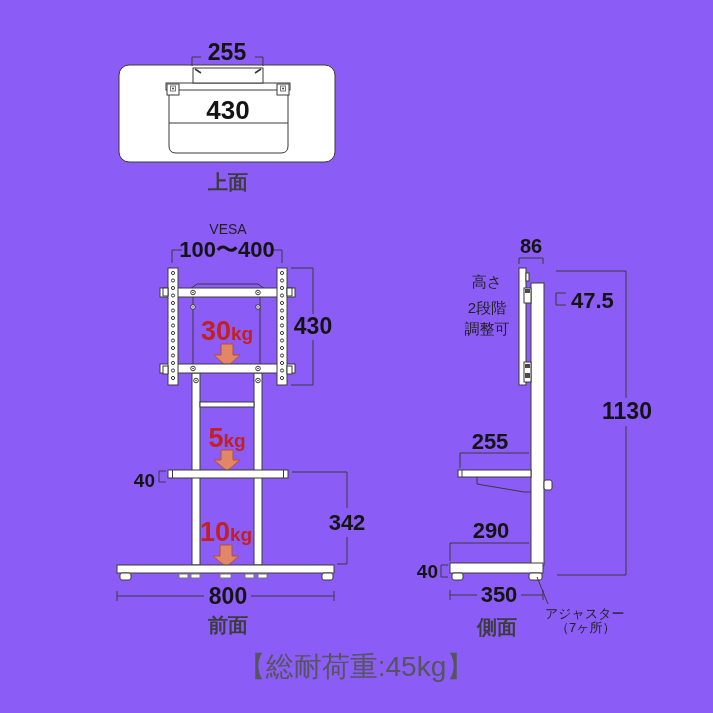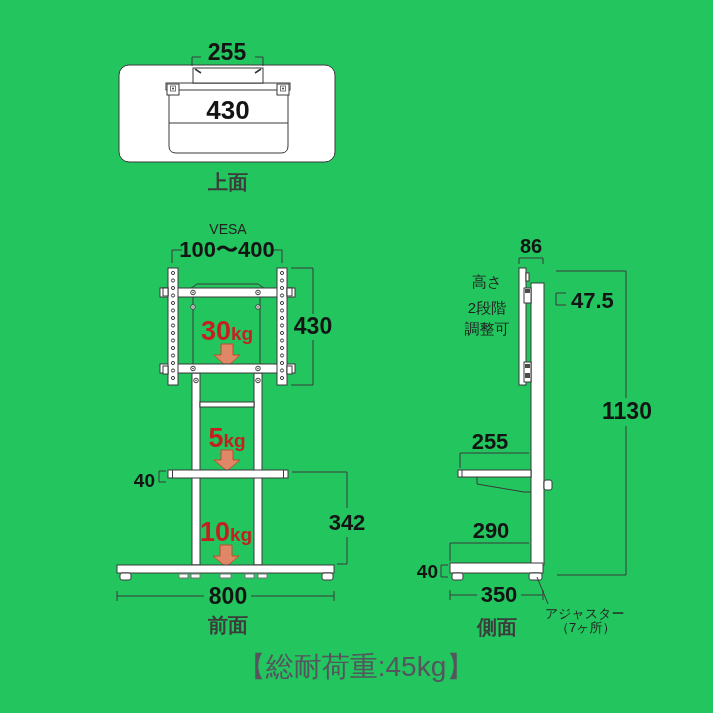--- a/index.html
+++ b/index.html
@@ -1,17 +1,17 @@
 <!DOCTYPE html>
 <html><head>
 <meta charset="utf-8">
 <style>
   html,body { margin:0; padding:0; background:#ffffff; }
   #stage {
-    position:relative; width:713px; height:713px; background:#22c55e;
+    position:relative; width:713px; height:713px; background:#8b5cf6;
     font-family:"Liberation Sans","DejaVu Sans",sans-serif;
   }
   svg text {
     font-family:"Liberation Sans","DejaVu Sans",sans-serif;
     fill:#141414;
   }
   .ln   { stroke:#3a3a3a; stroke-width:1; fill:none; }
   .ln2  { stroke:#3a3a3a; stroke-width:1.6; fill:none; }
   .wh   { stroke:#3a3a3a; stroke-width:1; fill:#ffffff; }
   .thin { stroke:#767676; stroke-width:1; fill:#ffffff; }

